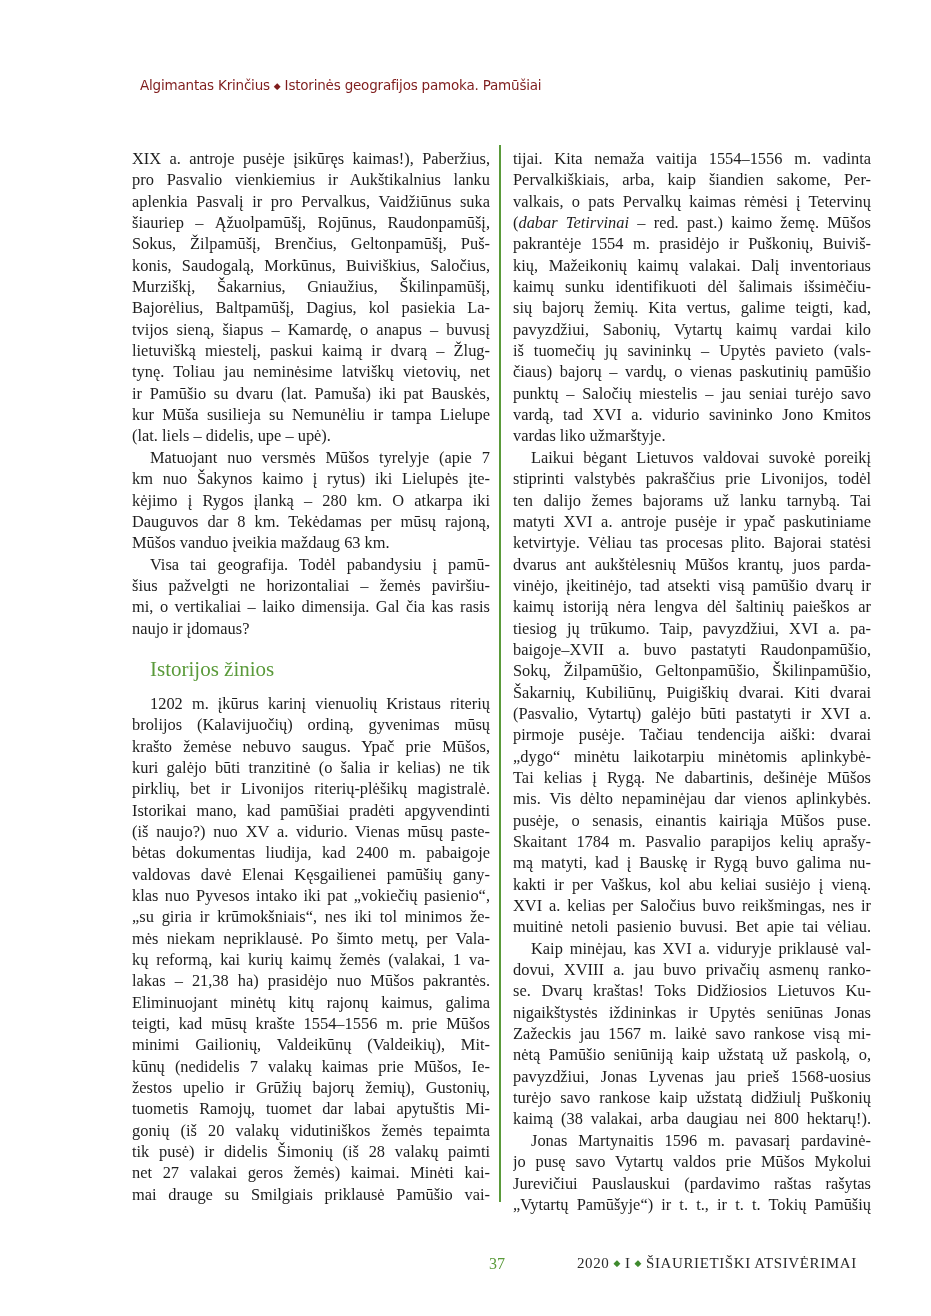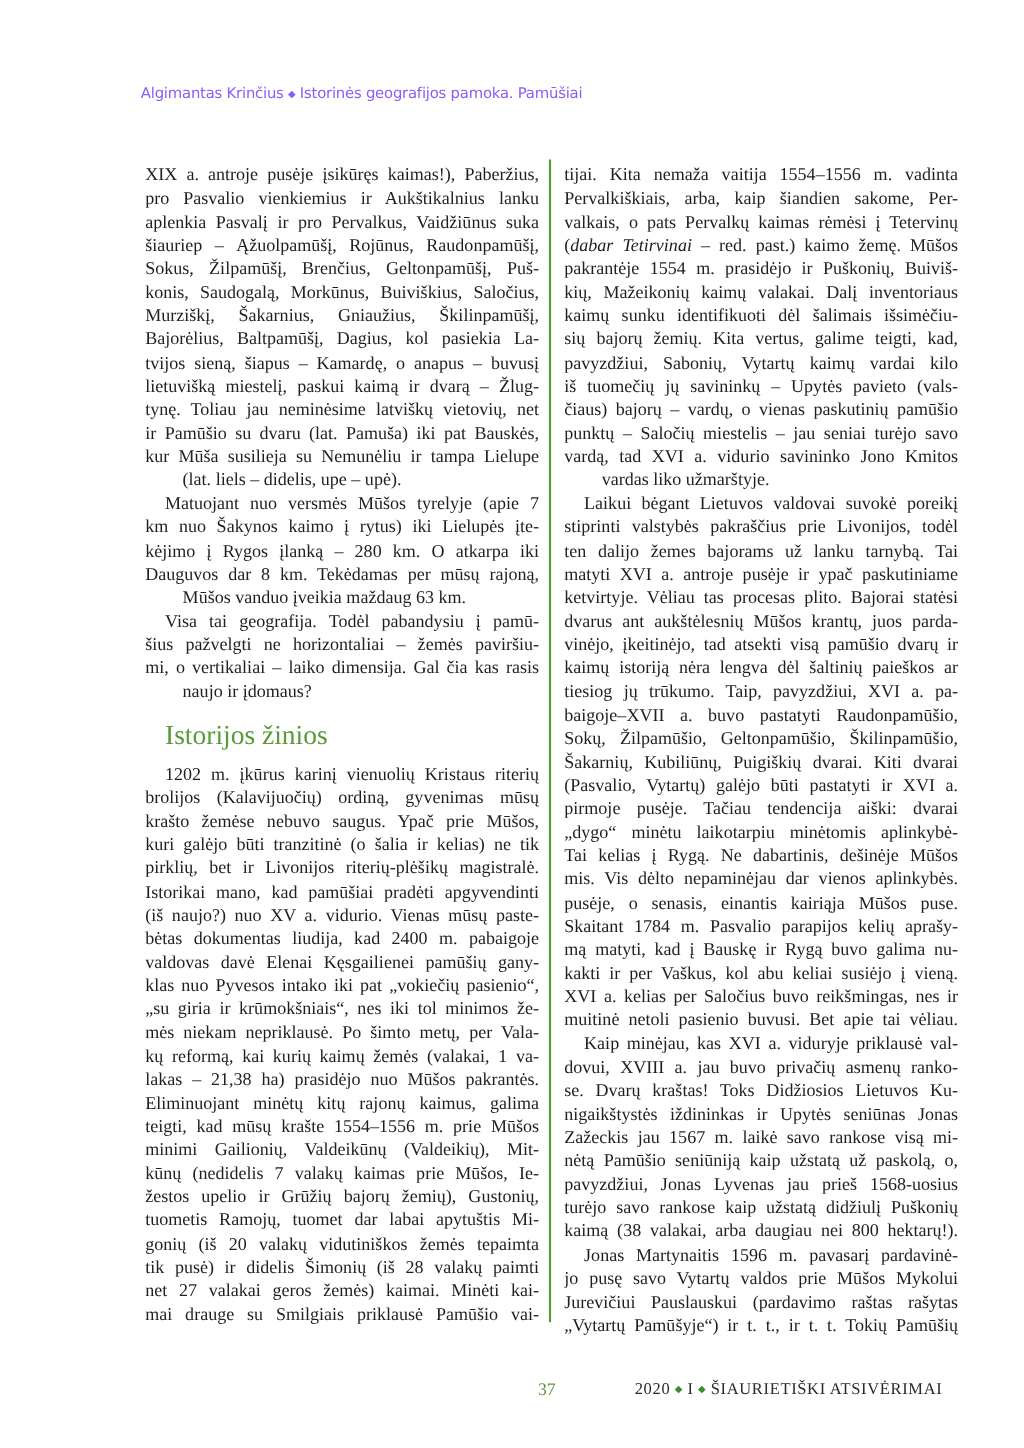--- a/index.html
+++ b/index.html
@@ -1,35 +1,35 @@
 <!DOCTYPE html>
 <html><head>
   <meta charset="utf-8">
   <style>
     html, body { margin: 0; padding: 0; background: #ffffff; }
     body { width: 931px; height: 1316px; position: relative; overflow: hidden; }
     .running-head {
-      position: absolute; left: 128px; top: 77px;
+      position: absolute; left: 140px; top: 77px;
       font-family: "DejaVu Sans", sans-serif; font-size: 13.5px;
-      color: #8b5cf6; letter-spacing: -0.2px; white-space: nowrap;
+      color: #7f1d1d; letter-spacing: -0.2px; white-space: nowrap;
     }
     .running-head .sep { font-size: 9px; margin: 0 4px; position: relative; top: -1px; }
     .column {
       position: absolute; top: 148px; width: 358px;
       font-family: "Liberation Serif", serif; font-size: 16.4px;
       line-height: 21.35px; color: #1e1e1e;
     }
     .col-left { left: 132px; }
     .col-right { left: 513px; }
     .line { display: block; white-space: nowrap; text-align: justify; text-align-last: justify; height: 21.35px; overflow: hidden; }
-    .line.last { text-align-last: left; margin-left: 34px; }
+    .line.last { text-align-last: left; }
     .line.indent { padding-left: 18px; }
     .heading {
       display: block; color: #5a9a3a; font-family: "Liberation Serif", serif;
-      font-size: 25px; padding-left: 18px; height: 40px; line-height: 32px;
+      font-size: 21px; padding-left: 18px; height: 40px; line-height: 32px;
     }
     .heading-gap { display: block; height: 14px; }
     .divider {
       position: absolute; left: 499px; top: 145px; width: 2px; height: 1057px;
       background: #5a9a3a;
     }
     .footer-page {
       position: absolute; left: 489px; top: 1255px;
       font-family: "Liberation Serif", serif; font-size: 16px; color: #5a9a3a;
     }

